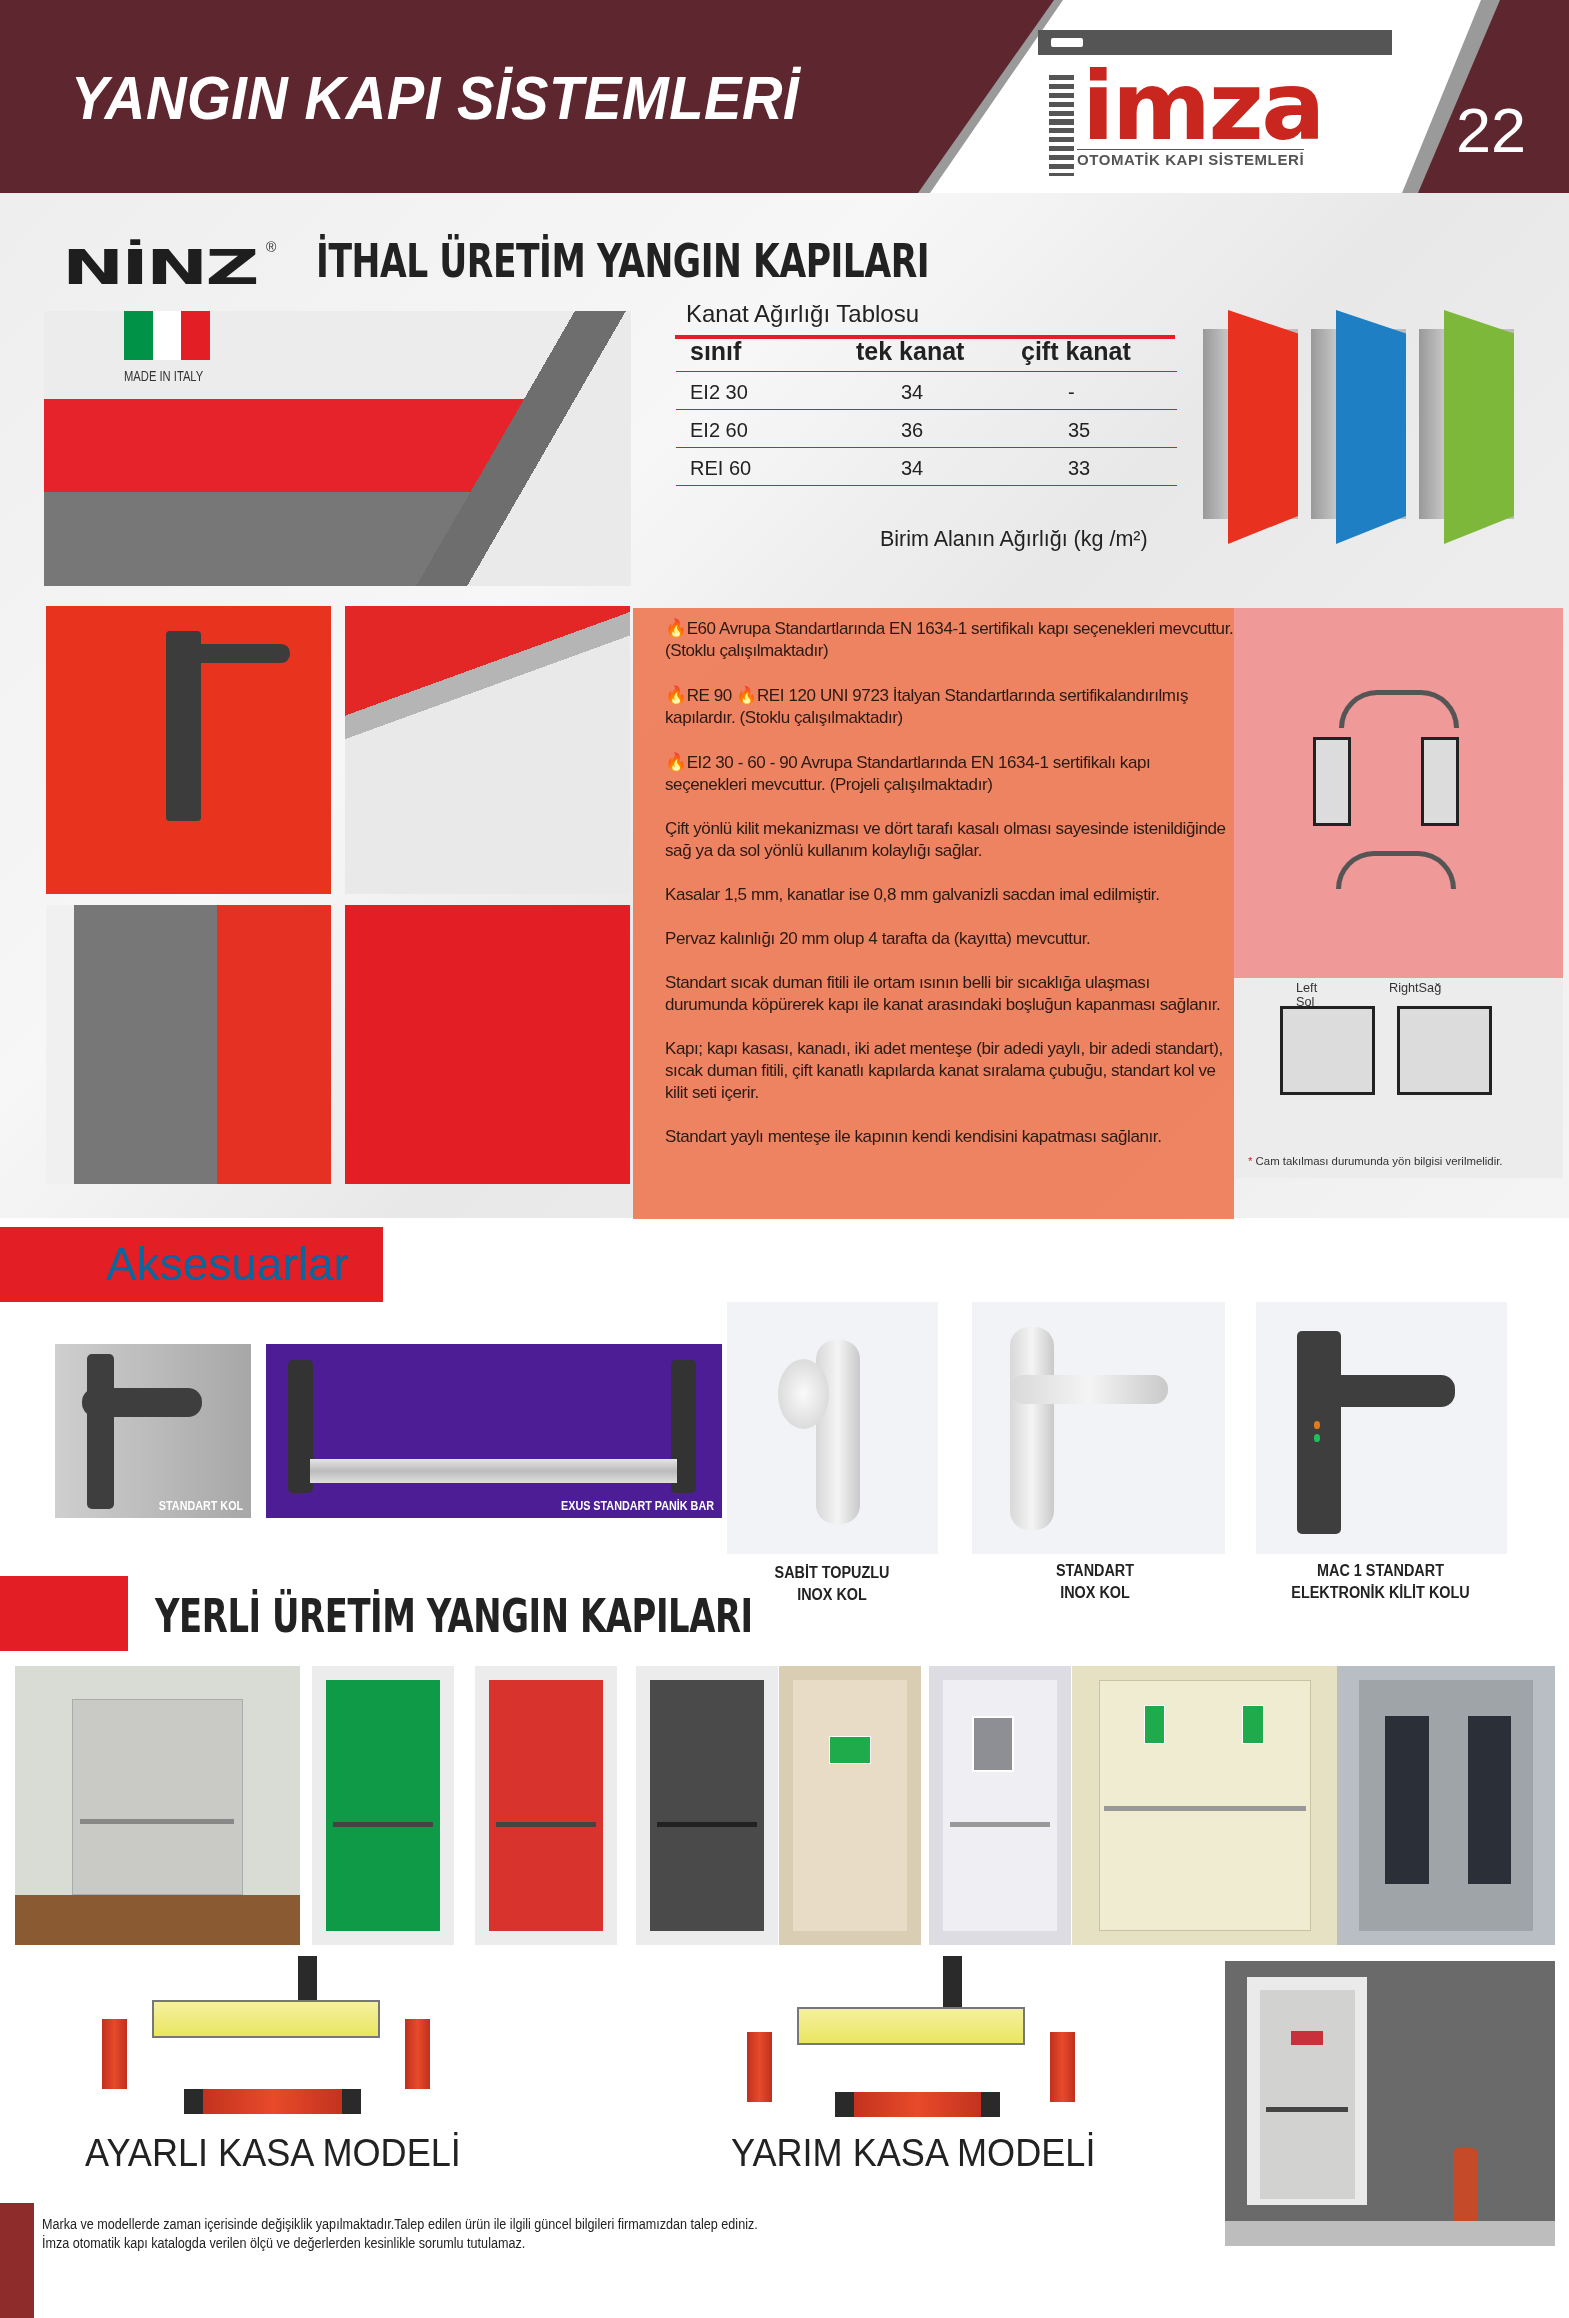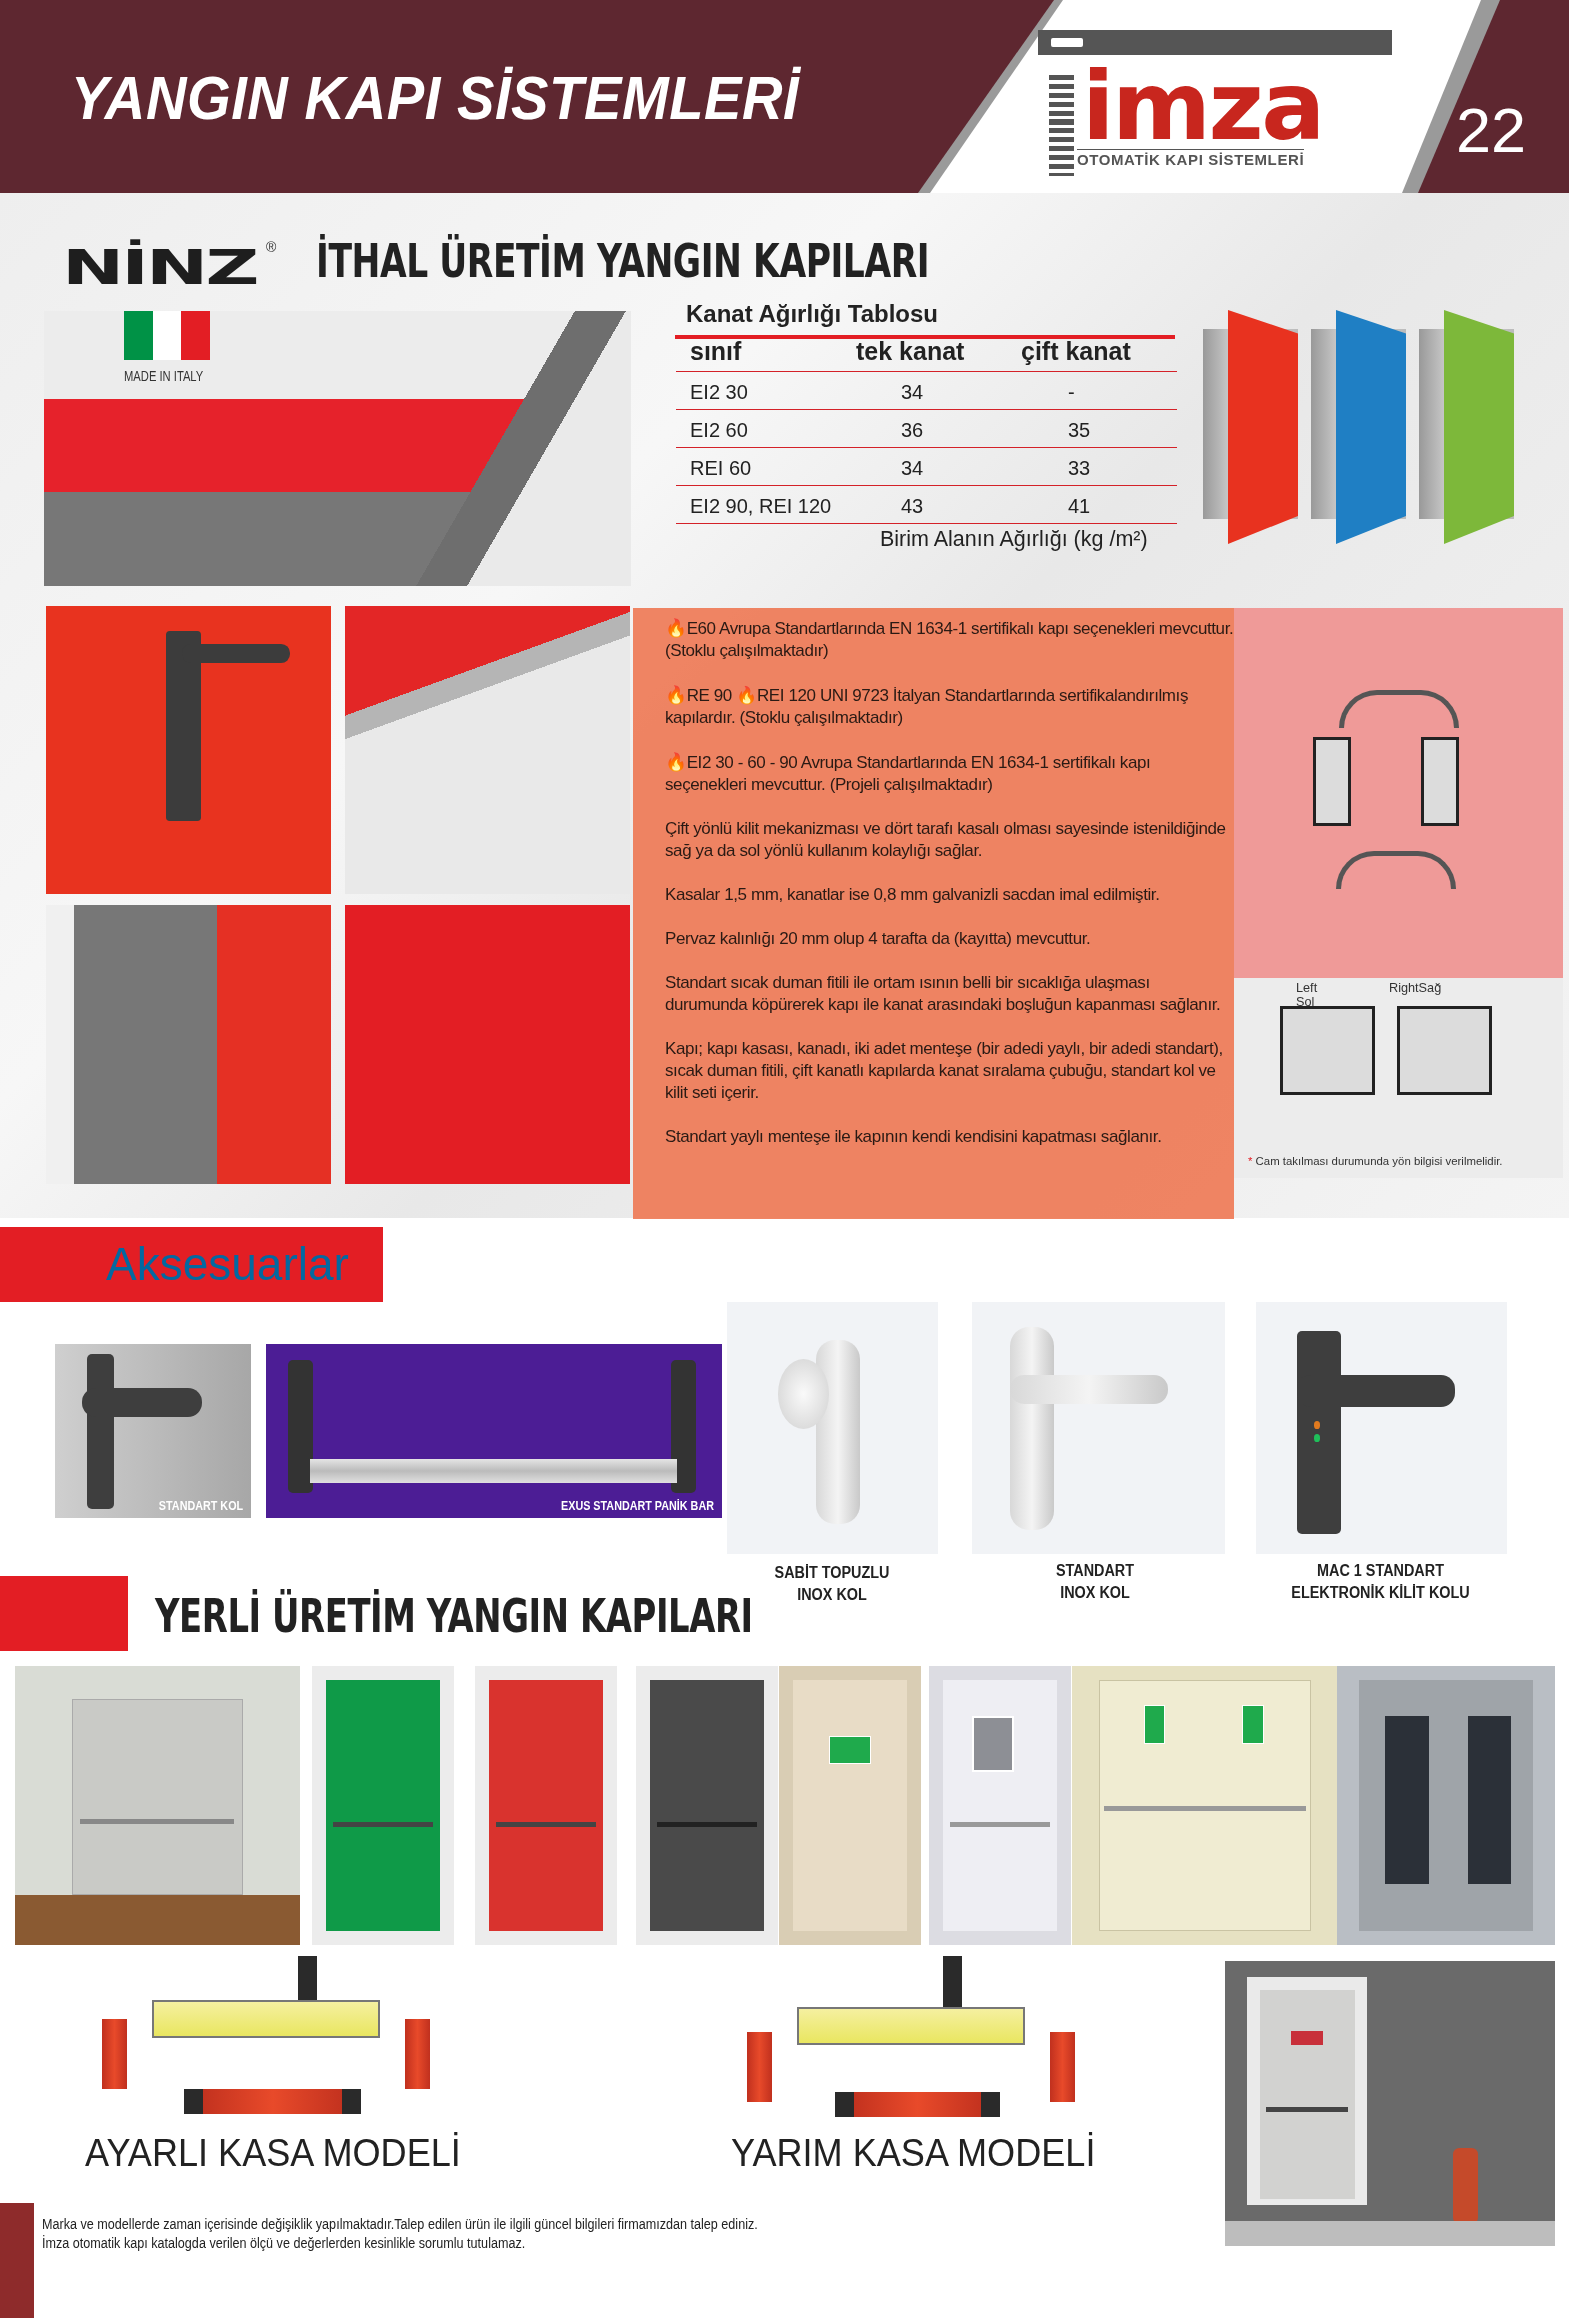--- a/index.html
+++ b/index.html
@@ -30,21 +30,21 @@
   .ithal-title { left: 316px; top: 234px; font-size: 46px; font-weight: bold; color: #222; transform: scaleX(0.75); transform-origin: left; letter-spacing: -0.6px; font-family: "DejaVu Sans", sans-serif; }
 
   
   .photo-hinge { left: 44px; top: 311px; width: 587px; height: 275px; background: linear-gradient(180deg, #ececec 0 32%, #e6222b 32% 66%, #777 66% 100%); overflow: hidden; }
   .photo-hinge::after { content: ""; position: absolute; left: 361px; top: 0; width: 266px; height: 275px; background: linear-gradient(120deg, transparent 0 40%, #6e6e6e 40% 52%, #eaeaea 52%); }
   .flag { left: 124px; top: 311px; width: 86px; height: 49px; display: flex; z-index: 2; }
   .flag span { flex: 1; }
   .made-in-italy { left: 124px; top: 368px; font-size: 14px; color: #333; z-index: 2; transform: scaleX(0.8); transform-origin: left; }
 
   
-  .table-title { left: 686px; top: 300px; font-size: 24px; font-weight: bold; color: #222; }
+  .table-title { left: 686px; top: 300px; font-size: 24px; font-weight: normal; color: #222; }
   .table-topline { left: 675px; top: 335px; width: 500px; height: 4.4px; background: #e31e24; }
   .weight-table { left: 676px; top: 342px; width: 501px; }
   .wt-row { position: relative; height: 38px; border-bottom: 1.9px solid #d42128; display: flex; align-items: flex-end; padding-bottom: 3.8px; }
   .wt-row.head { height: 30px; }
   .wt-cell { position: absolute; bottom: 5px; font-size: 20px; color: #222; }
   .wt-row.head .wt-cell { font-size: 25px; font-weight: bold; }
   .wt-c0 { left: 14px; } .wt-c1 { left: 180px; } .wt-c2 { left: 345px; }
   .wt-row:not(.head) .wt-c1 { left: 225px; } .wt-row:not(.head) .wt-c2 { left: 392px; }
   .wt-unit { left: 880px; top: 527px; font-size: 21.5px; color: #222; }
 
@@ -161,25 +161,20 @@
   </div>
   <div class="wt-row">
     <span class="wt-cell wt-c0">EI2 60</span>
     <span class="wt-cell wt-c1">36</span>
     <span class="wt-cell wt-c2">35</span>
   </div>
   <div class="wt-row">
     <span class="wt-cell wt-c0">REI 60</span>
     <span class="wt-cell wt-c1">34</span>
     <span class="wt-cell wt-c2">33</span>
-  </div>
-  <div class="wt-row">
-    <span class="wt-cell wt-c0">EI2 90, REI 120</span>
-    <span class="wt-cell wt-c1">43</span>
-    <span class="wt-cell wt-c2">41</span>
   </div>
 </div>
 <div class="abs wt-unit">Birim Alanın Ağırlığı (kg /m²)</div>
 
 <div class="abs door-group">
   <div class="door" style="left:25px;top:0">
     <div class="frame"></div>
       <div class="leaf" style="background:#e8321f"></div>
   </div>
   <div class="door" style="left:133px;top:0">

